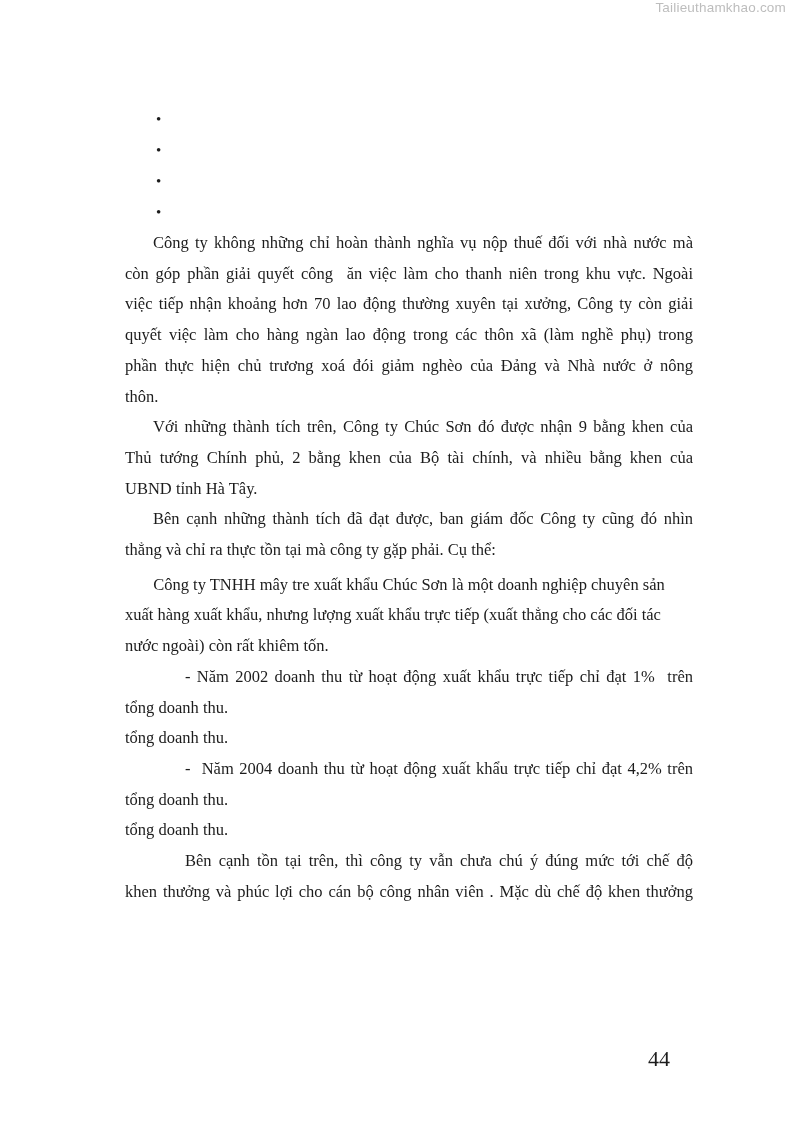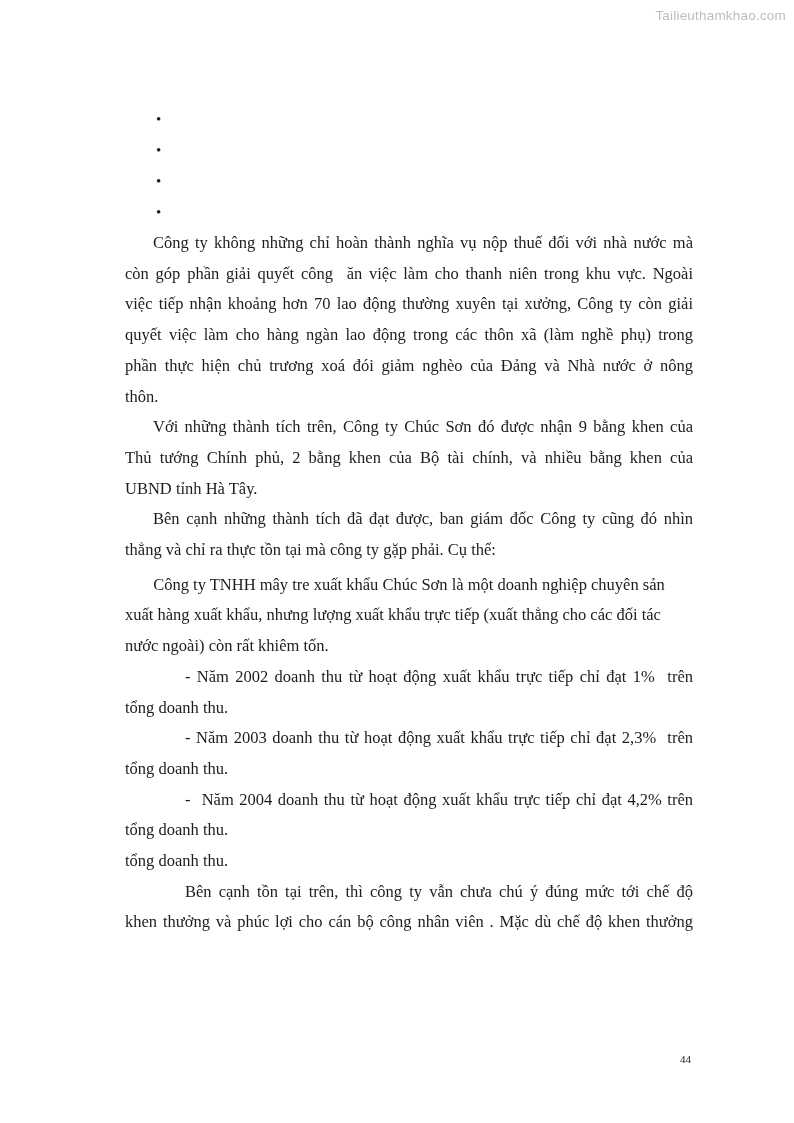--- a/index.html
+++ b/index.html
@@ -6,21 +6,21 @@
   .page {
     position:relative;
     width:794px; height:1123px;
     background:#ffffff;
     font-family:"Liberation Serif", serif;
     font-size:16.5px;
     color:#1c1c1c;
     overflow:hidden;
   }
   .watermark {
-    position:absolute; top:8px; right:8px;
+    position:absolute; top:0; right:8px;
     font-family:"Liberation Sans", sans-serif;
     font-size:13.5px;
     color:#bdbdbd;
     text-shadow:1px 1px 0 #ffffff;
     letter-spacing:0.2px;
   }
   .content {
     position:absolute; left:125px; top:104px; width:568px;
   }
   .line {
@@ -32,22 +32,22 @@
   .j { text-align:justify; text-align-last:justify; }
   .ind { text-indent:28px; }
   .ind60 { text-indent:60px; }
   .gap-before { margin-top:4px;text-align:center; }
   .bullet-line { position:relative; padding-left:52px; }
   .bullet-dot {
     position:absolute; left:31px; top:0;
     font-size:15px;
   }
   .page-number {
-    position:absolute; left:680px; top:1044px;
-    font-size:11px; line-height:30px;
+    position:absolute; left:648px; top:1044px;
+    font-size:22px; line-height:30px;
   }
 </style>
 </head>
 <body>
 
 <div class="page">
 
   <div class="watermark">Tailieuthamkhao.com</div>
 
   <div class="content">
@@ -82,21 +82,20 @@
 
     <div class="line j ind">Bên cạnh những thành tích đã đạt được, ban giám đốc Công ty cũng đó nhìn</div>
     <div class="line">thẳng và chỉ ra thực tồn tại mà công ty gặp phải. Cụ thể:</div>
 
     <div class="line gap-before">Công ty TNHH mây tre xuất khẩu Chúc Sơn là một doanh nghiệp chuyên sản</div>
     <div class="line">xuất hàng xuất khẩu, nhưng lượng xuất khẩu trực tiếp (xuất thẳng cho các đối tác</div>
     <div class="line">nước ngoài) còn rất khiêm tốn.</div>
 
     <div class="line j ind60">- Năm 2002 doanh thu từ hoạt động xuất khẩu trực tiếp chỉ đạt 1%  trên</div>
     <div class="line">tổng doanh thu.</div>
-    <div class="line j ind60">- Năm 2003 doanh thu từ hoạt động xuất khẩu trực tiếp chỉ đạt 2,3%  trên</div>
     <div class="line">tổng doanh thu.</div>
     <div class="line j ind60">-  Năm 2004 doanh thu từ hoạt động xuất khẩu trực tiếp chỉ đạt 4,2% trên</div>
     <div class="line">tổng doanh thu.</div>
     <div class="line">tổng doanh thu.</div>
 
     <div class="line j ind60">Bên cạnh tồn tại trên, thì công ty vẫn chưa chú ý đúng mức tới chế độ</div>
     <div class="line j">khen thưởng và phúc lợi cho cán bộ công nhân viên . Mặc dù chế độ khen thưởng</div>
 
   </div>
 

